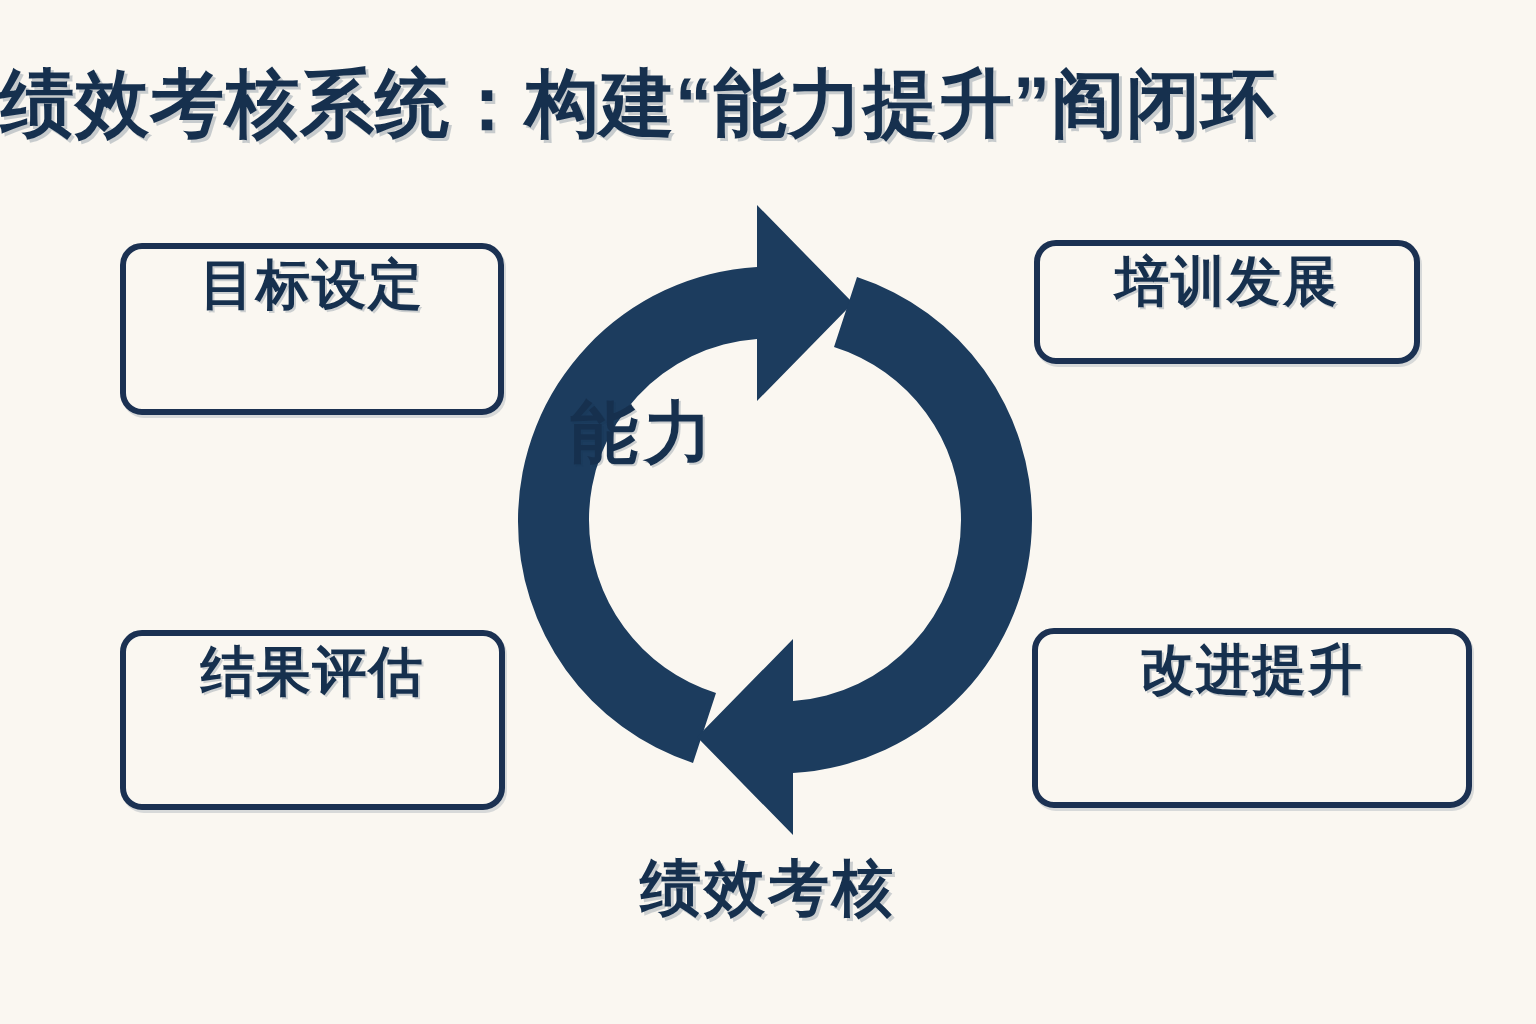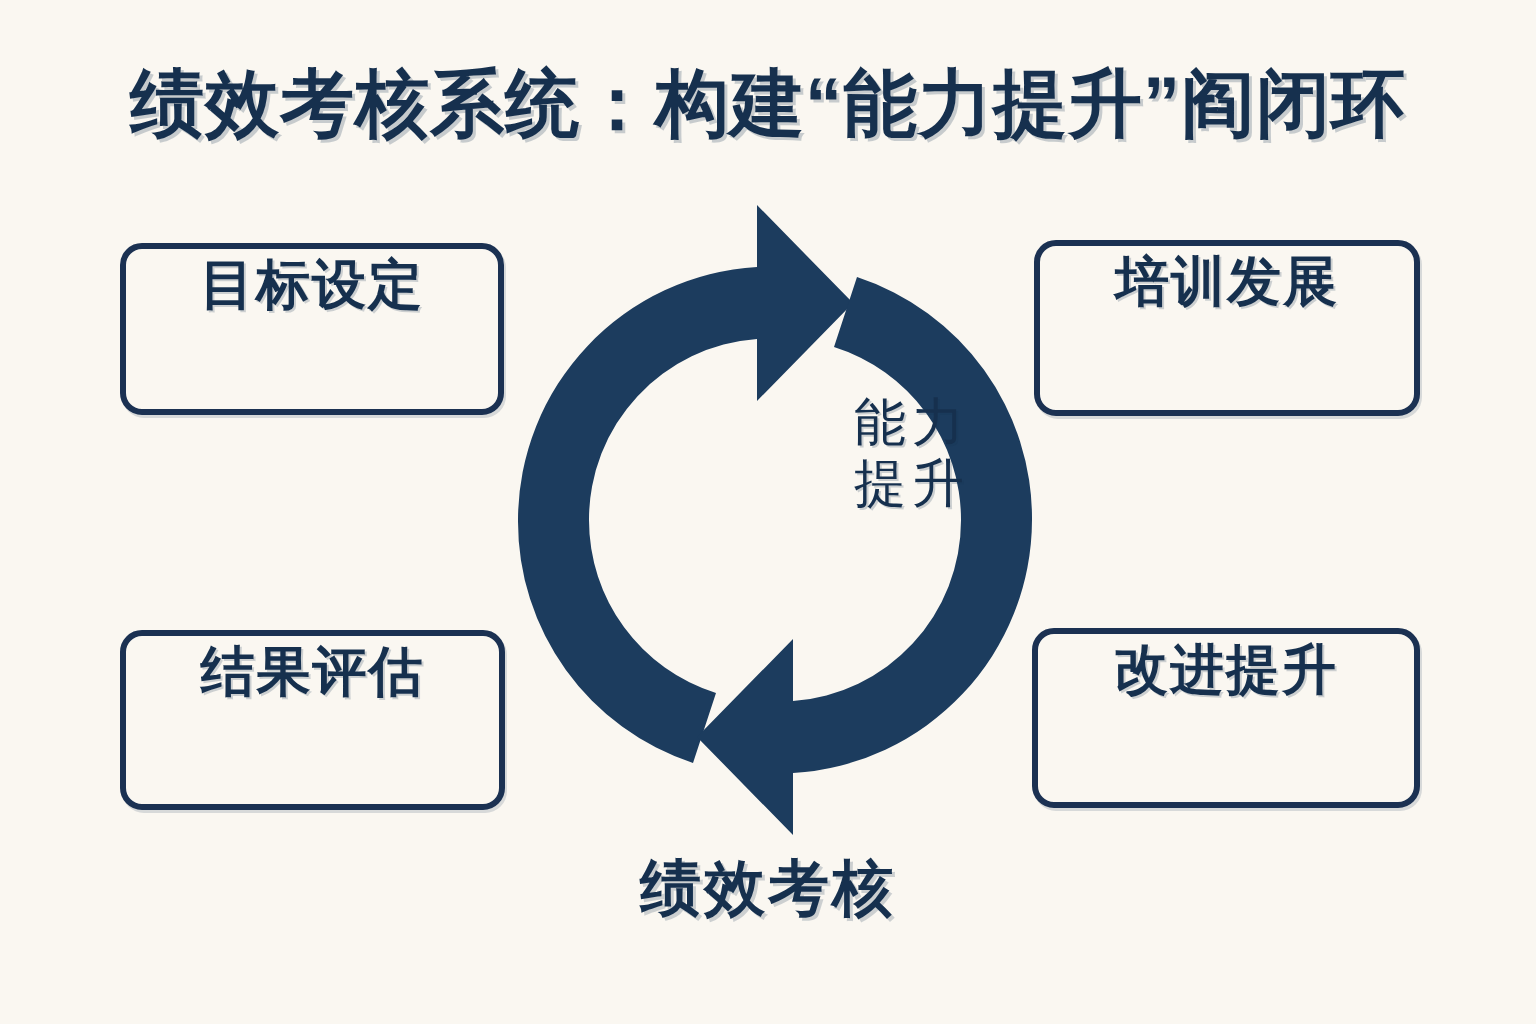--- a/index.html
+++ b/index.html
@@ -20,21 +20,20 @@
     height: 1024px;
     background: #faf7f1;
   }
 
   
   .title {
     position: absolute;
     left: 0;
     top: 64px;
     width: 1536px;
-    text-align: center;
     font-size: 74px;
     line-height: 1.08;
     font-weight: 700;
     letter-spacing: 1px;
     color: #16304e;
     text-shadow: 3px 3px 0 rgba(20,48,78,0.22);
     white-space: nowrap;
   }
 
   
@@ -51,47 +50,47 @@
   .stage-box .stage-label {
     font-size: 54px;
     font-weight: 700;
     color: #16304e;
     letter-spacing: 2px;
     text-shadow: 2px 2px 0 rgba(20,48,78,0.20);
     white-space: nowrap;
   }
 
   #box-goal      { left: 120px;  top: 243px; width: 384px; height: 172px; }
-  #box-training  { left: 1034px; top: 240px; width: 386px; height: 176px; }
+  #box-training  { left: 1034px; top: 240px; width: 386px; height: 124px; }
   #box-result    { left: 120px;  top: 630px; width: 385px; height: 180px; }
-  #box-improve   { left: 1032px; top: 628px; width: 388px; height: 180px; }
+  #box-improve   { left: 1032px; top: 628px; width: 440px; height: 180px; }
 
   
   #cycle-svg {
     position: absolute;
     left: 455px;
     top: 195px;
     width: 640px;
     height: 660px;
     overflow: visible;
   }
   .arc-shape {
     fill: #1c3c5e;
   }
 
   
   .center-text {
     position: absolute;
     left: 570px;
     top: 392px;
     width: 400px;
-    text-align: right;
+    text-align: left;
     color: #16304e;
-    font-weight: 400;
-    font-size: 52px;
+    font-weight: 700;
+    font-size: 68px;
     line-height: 1.18;
     text-shadow: 2px 2px 0 rgba(20,48,78,0.20);
     letter-spacing: 6px;
   }
   .center-text .line { display: block; }
 
   
   .bottom-label {
     position: absolute;
     left: 0;
@@ -135,21 +134,20 @@
              A 181 181 0 0 0 506 325
              A 181 181 0 0 0 379 152
              L 402 82
              A 254 254 0 0 1 577 325
              A 254 254 0 0 1 338 578
              Z"></path>
   </svg>
 
   <div class="center-text">
     <span class="line">能力</span>
-    <span class="line">提升</span>
   </div>
 
   <div id="box-goal" class="stage-box">
     <span class="stage-label">目标设定</span>
   </div>
 
   <div id="box-training" class="stage-box">
     <span class="stage-label">培训发展</span>
   </div>
 

